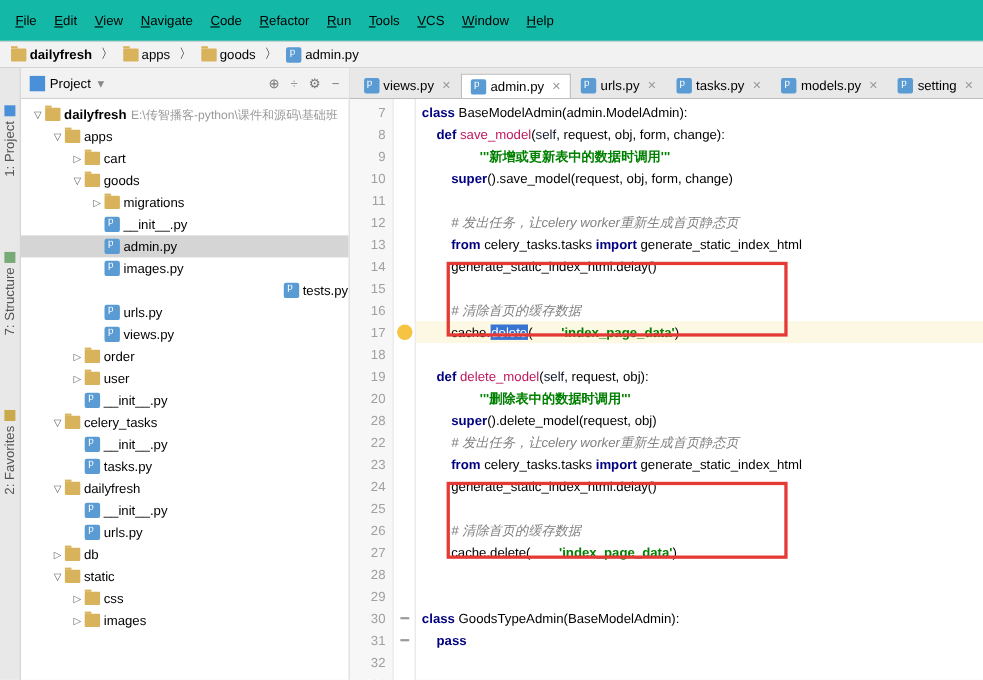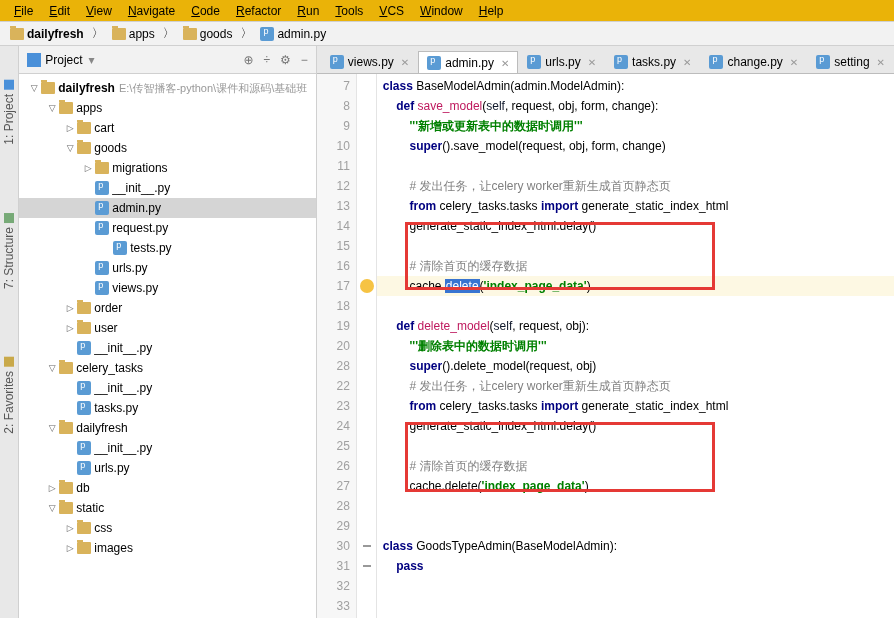--- a/index.html
+++ b/index.html
@@ -1,19 +1,19 @@
 <!DOCTYPE html>
 <html><head>
 <meta charset="utf-8">
 <style>
 * { margin:0; padding:0; box-sizing:border-box; font-family:"Segoe UI",Arial,sans-serif; font-size:12px; }
 body { width:894px; height:618px; background:#f2f2f2; overflow:hidden; position:relative; }
 
 
-.menubar { height:22px; background:#eab308; display:flex; align-items:center; padding:0 6px; border-bottom:1px solid #d0d0d0; }
+.menubar { height:38px; background:#14b8a6; display:flex; align-items:center; padding:0 6px; border-bottom:1px solid #d0d0d0; }
 .menubar span { padding:2px 8px; cursor:default; }
 .menubar span u { text-decoration:underline; }
 
 
 .breadcrumb { height:24px; background:#f2f2f2; display:flex; align-items:center; padding:0 6px; gap:4px; border-bottom:1px solid #d0d0d0; }
 .crumb { display:flex; align-items:center; gap:3px; padding:1px 4px; }
 .folder-icon { width:14px; height:12px; background:#d9b35b; border-radius:1px; display:inline-block; position:relative; }
 .folder-icon::before { content:""; position:absolute; top:-2px; left:0; width:6px; height:2px; background:#d9b35b; }
 .pyfile-icon { width:14px; height:14px; background:#5a9bd4; border-radius:2px; display:inline-block; position:relative; }
 .pyfile-icon::after { content:"p"; color:#fff; font-size:9px; position:absolute; left:3px; top:-1px; }
@@ -49,22 +49,22 @@
 .code-wrap { flex:1; display:flex; overflow:hidden; position:relative; }
 .gutter-num { width:40px; background:#f7f7f7; text-align:right; color:#a0a0a0; padding:2px 6px 2px 0; font-family:Consolas,monospace; font-size:12px; line-height:20px; border-right:1px solid #e4e4e4; }
 .gutter-marks { width:20px; background:#fff; border-right:1px solid #e4e4e4; position:relative; }
 .bulb { position:absolute; left:3px; width:14px; height:14px; background:#f6c343; border-radius:50%; }
 .dash { position:absolute; left:6px; width:8px; height:2px; background:#999; }
 .code { flex:1; font-family:Consolas,monospace; font-size:12px; line-height:20px; padding:2px 0; white-space:pre; position:relative; }
 .code .ln { height:20px; padding-left:6px; }
 .code .ln.hl { background:#fdf8e3; }
 .kw { color:#000080; font-weight:bold; }
 .self { color:#0f172a; }
-.str { color:#008000; font-weight:bold; }
-.cmt { color:#808080; }
+.str { color:#008000; font-weight:bold;margin-left:26px; }
+.cmt { color:#808080; font-style:italic; }
 .fn { color:#be185d; }
 .cls { color:#000; }
 .sel-word { background:#3874d1; color:#fff; padding:0 1px; }
 .redbox { position:absolute; border:3px solid #e53935; pointer-events:none; }
 </style>
 </head>
 <body>
 
 <div class="menubar" id="menubar">
     <span><u>F</u>ile</span>
@@ -165,23 +165,23 @@
           <span class="lbl">__init__.py</span>
         </div>
         <div class="node sel" style="padding-left: 62px;">
           <span class="arrow blank">▷</span>
           <span class="pyfile-icon"></span>
           <span class="lbl">admin.py</span>
         </div>
         <div class="node" style="padding-left: 62px;">
           <span class="arrow blank">▷</span>
           <span class="pyfile-icon"></span>
-          <span class="lbl">request.py</span>
-        </div>
-        <div class="node" style="padding-left: 80px;">
+          <span class="lbl">images.py</span>
+        </div>
+        <div class="node" style="padding-left: 80px; justify-content: flex-end;">
           <span class="arrow blank">▷</span>
           <span class="pyfile-icon"></span>
           <span class="lbl">tests.py</span>
         </div>
         <div class="node" style="padding-left: 62px;">
           <span class="arrow blank">▷</span>
           <span class="pyfile-icon"></span>
           <span class="lbl">urls.py</span>
         </div>
         <div class="node" style="padding-left: 62px;">
@@ -274,21 +274,21 @@
           <span>urls.py</span>
           <span class="x">✕</span>
         </div>
         <div class="tab">
           <span class="pyfile-icon"></span>
           <span>tasks.py</span>
           <span class="x">✕</span>
         </div>
         <div class="tab">
           <span class="pyfile-icon"></span>
-          <span>change.py</span>
+          <span>models.py</span>
           <span class="x">✕</span>
         </div>
         <div class="tab">
           <span class="pyfile-icon"></span>
           <span>setting</span>
           <span class="x">✕</span>
         </div>
       </div>
     <div class="code-wrap">
       <div class="gutter-num" id="gnum">

